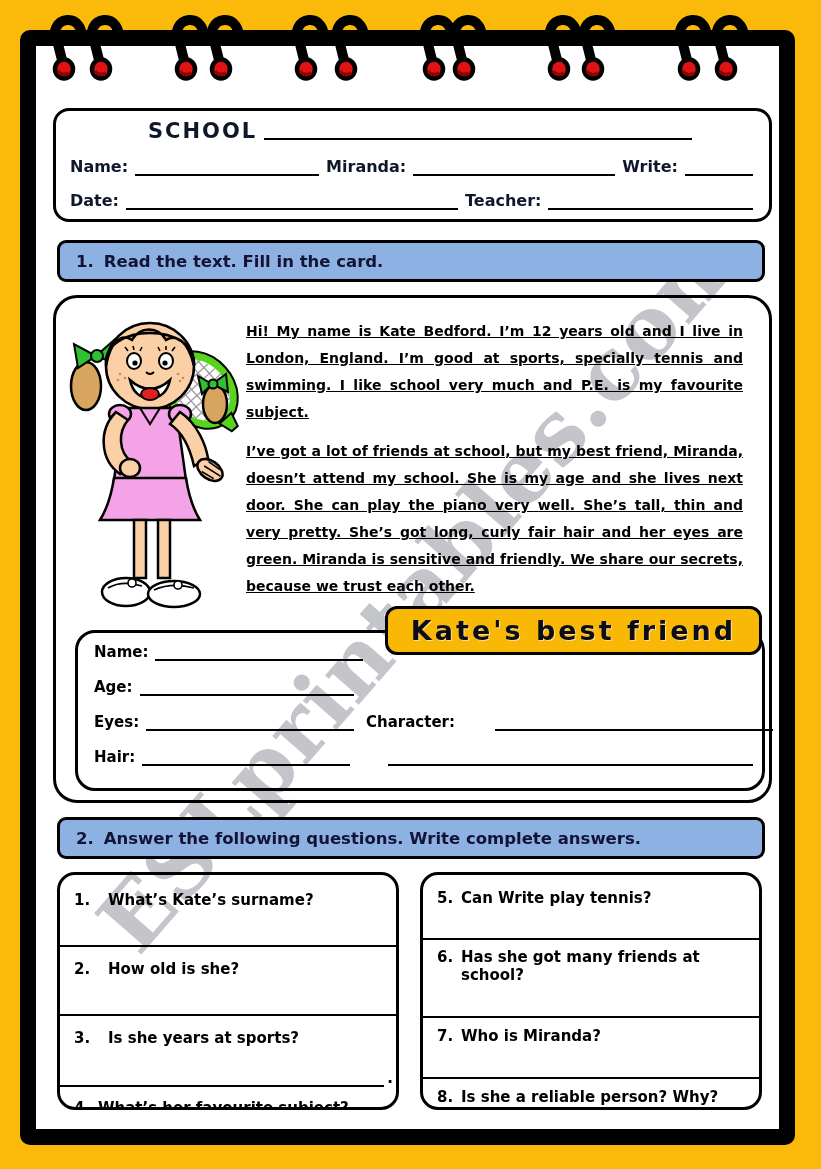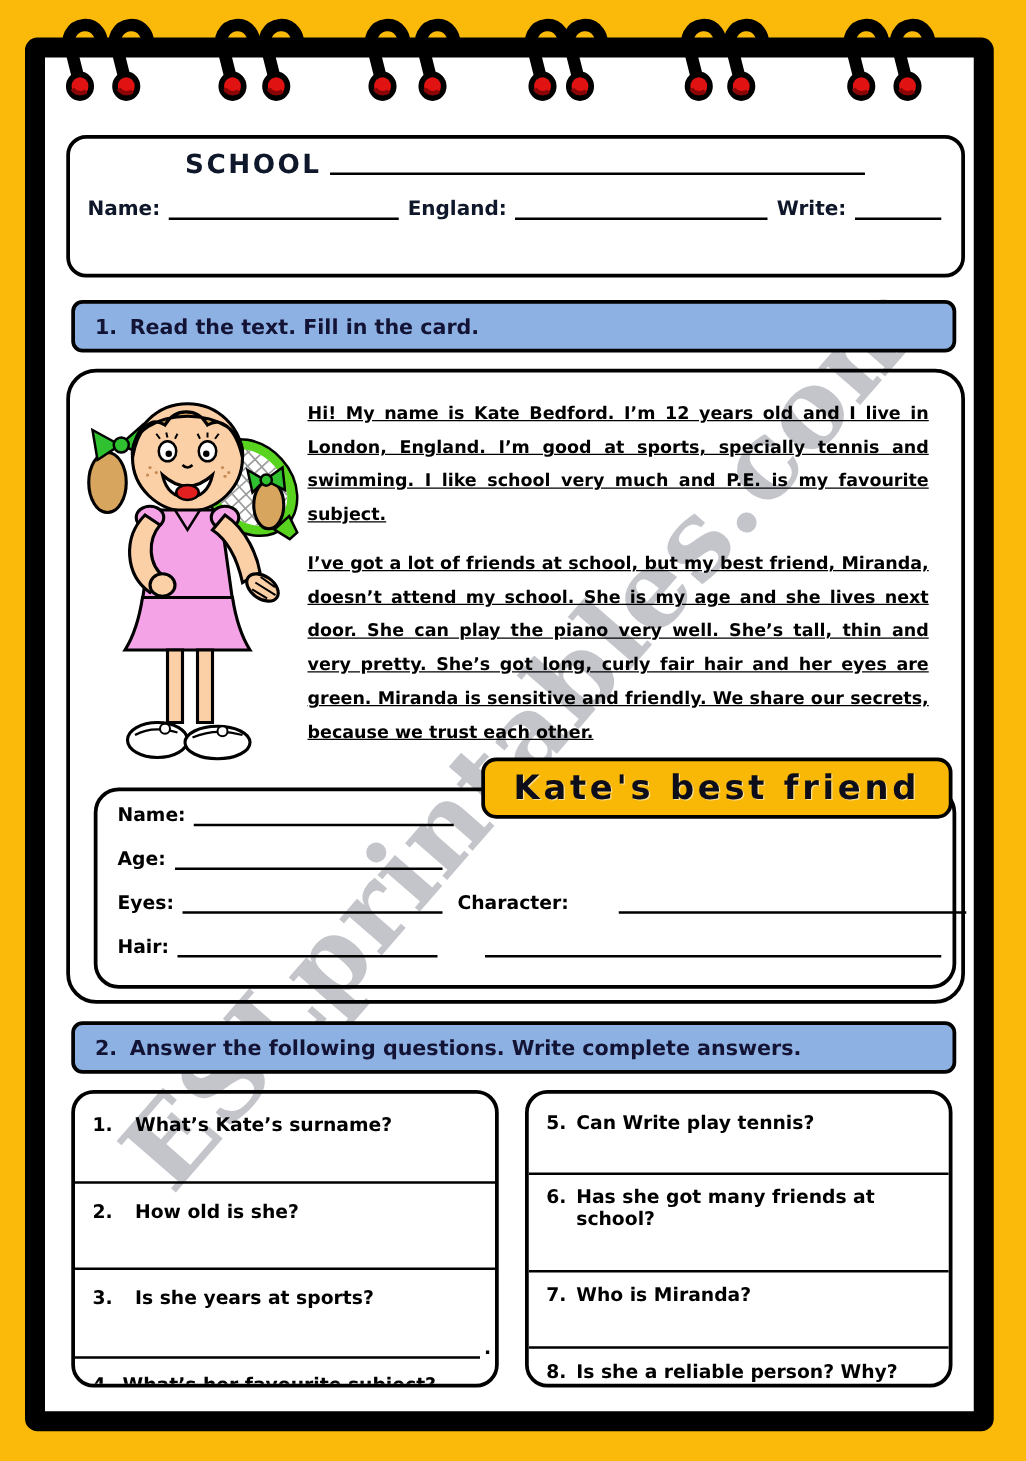--- a/index.html
+++ b/index.html
@@ -162,23 +162,29 @@
   <div class="content">
 
     <div class="header-box">
       <div class="hrow" style="top:8px;">
         <span class="school-label">SCHOOL</span>
         <span class="fill-line" style="flex:0 0 428px;margin-bottom:3px;"></span>
       </div>
       <div class="hrow" style="top:46px;">
         <span>Name:</span>
         <span class="fill-line" style="flex:0 0 184px;"></span>
-        <span>England:</span>
+        <span>Miranda:</span>
         <span class="fill-line" style="flex:0 0 202px;"></span>
         <span>Write:</span>
+        <span class="fill-line grow"></span>
+      </div>
+      <div class="hrow" style="top:80px;">
+        <span>Date:</span>
+        <span class="fill-line" style="flex:0 0 332px;"></span>
+        <span>Teacher:</span>
         <span class="fill-line grow"></span>
       </div>
     </div>
 
     <div class="bar" style="top:240px;">
       <span>1.</span>
       <span>Read the text. Fill in the card.</span>
     </div>
 
     <div class="reading-box">

